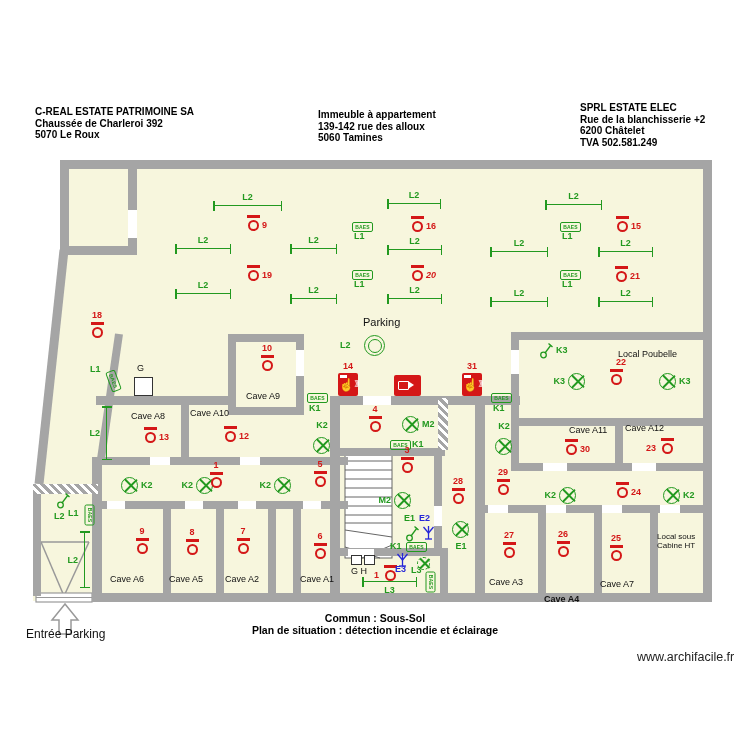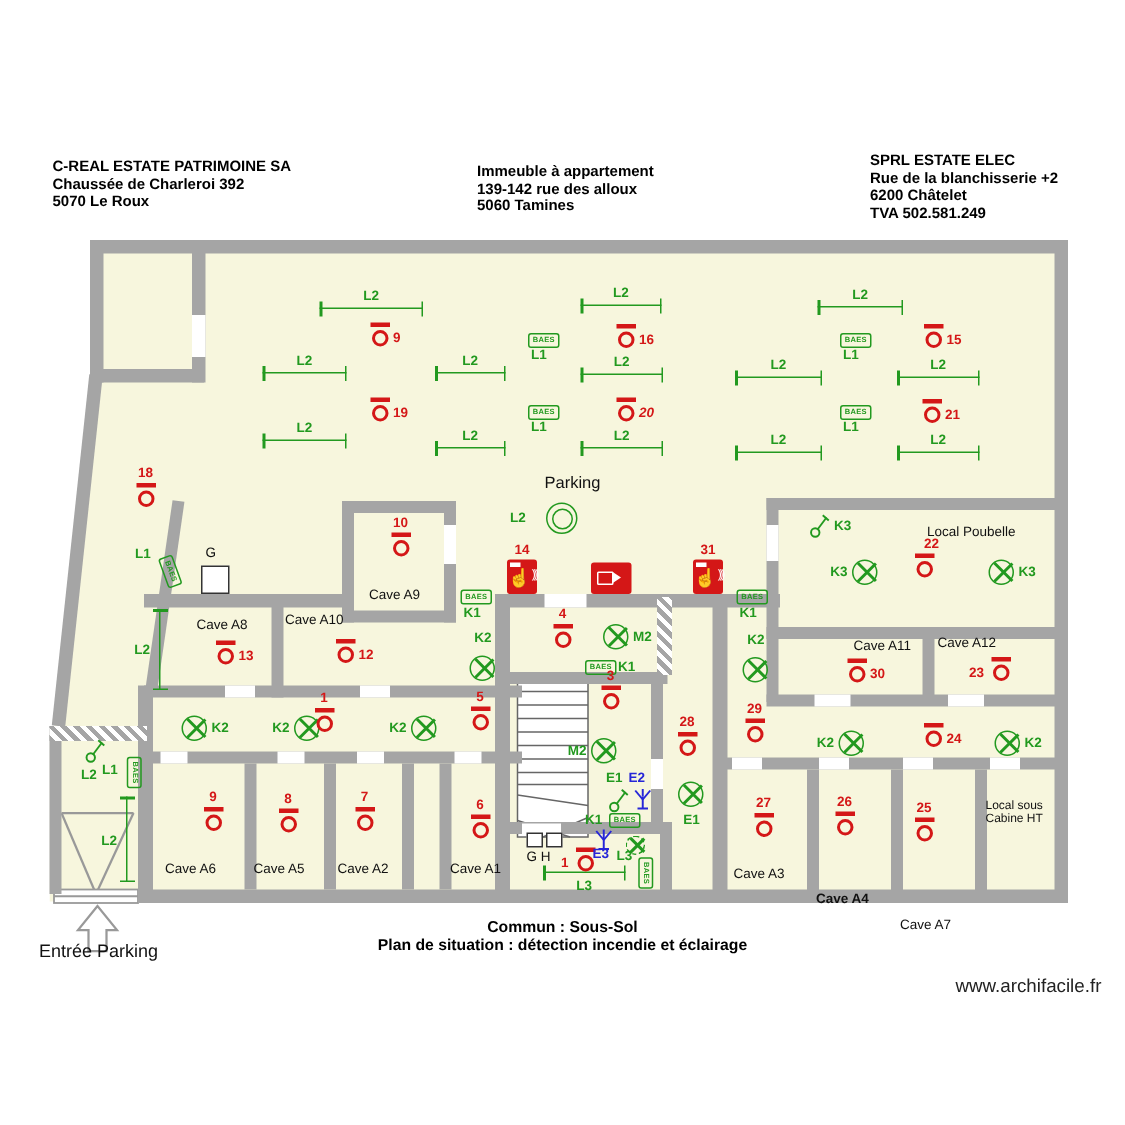--- a/index.html
+++ b/index.html
@@ -174,21 +174,21 @@
     <div class="ptext" style="left: 246px; top: 391px; position: absolute;">Cave A9</div>
     <div class="ptext" style="left: 110px; top: 574px; position: absolute;">Cave A6</div>
     <div class="ptext" style="left: 169px; top: 574px; position: absolute;">Cave A5</div>
     <div class="ptext" style="left: 225px; top: 574px; position: absolute;">Cave A2</div>
     <div class="ptext" style="left: 300px; top: 574px; position: absolute;">Cave A1</div>
     <div class="ptext" style="left: 618px; top: 349px; position: absolute;">Local Poubelle</div>
     <div class="ptext" style="left: 569px; top: 425px; position: absolute;">Cave A11</div>
     <div class="ptext" style="left: 625px; top: 423px; position: absolute;">Cave A12</div>
     <div class="ptext" style="left: 489px; top: 577px; position: absolute;">Cave A3</div>
     <div class="ptext" style="left: 544px; top: 594px; position: absolute; font-weight: bold;">Cave A4</div>
-    <div class="ptext" style="left: 600px; top: 579px; position: absolute; margin-top: 32px;">Cave A7</div>
+    <div class="ptext" style="left: 600px; top: 579px; position: absolute;">Cave A7</div>
     <div class="ptext" style="left: 657px; top: 532px; position: absolute; font-size: 8px;">Local sous</div>
     <div class="ptext" style="left: 657px; top: 541px; position: absolute; font-size: 8px;">Cabine HT</div>
     <div class="det" style="left: 383px; top: 565px; position: absolute;">
       <div class="dbar"></div>
       <div class="dcirc"></div>
     </div>
     <div class="dnum" style="left: 363px; top: 570px; position: absolute; width: 16px; text-align: right;">1</div>
     <div class="det" style="left: 400px; top: 457px; position: absolute;">
       <div class="dbar"></div>
       <div class="dcirc"></div>

